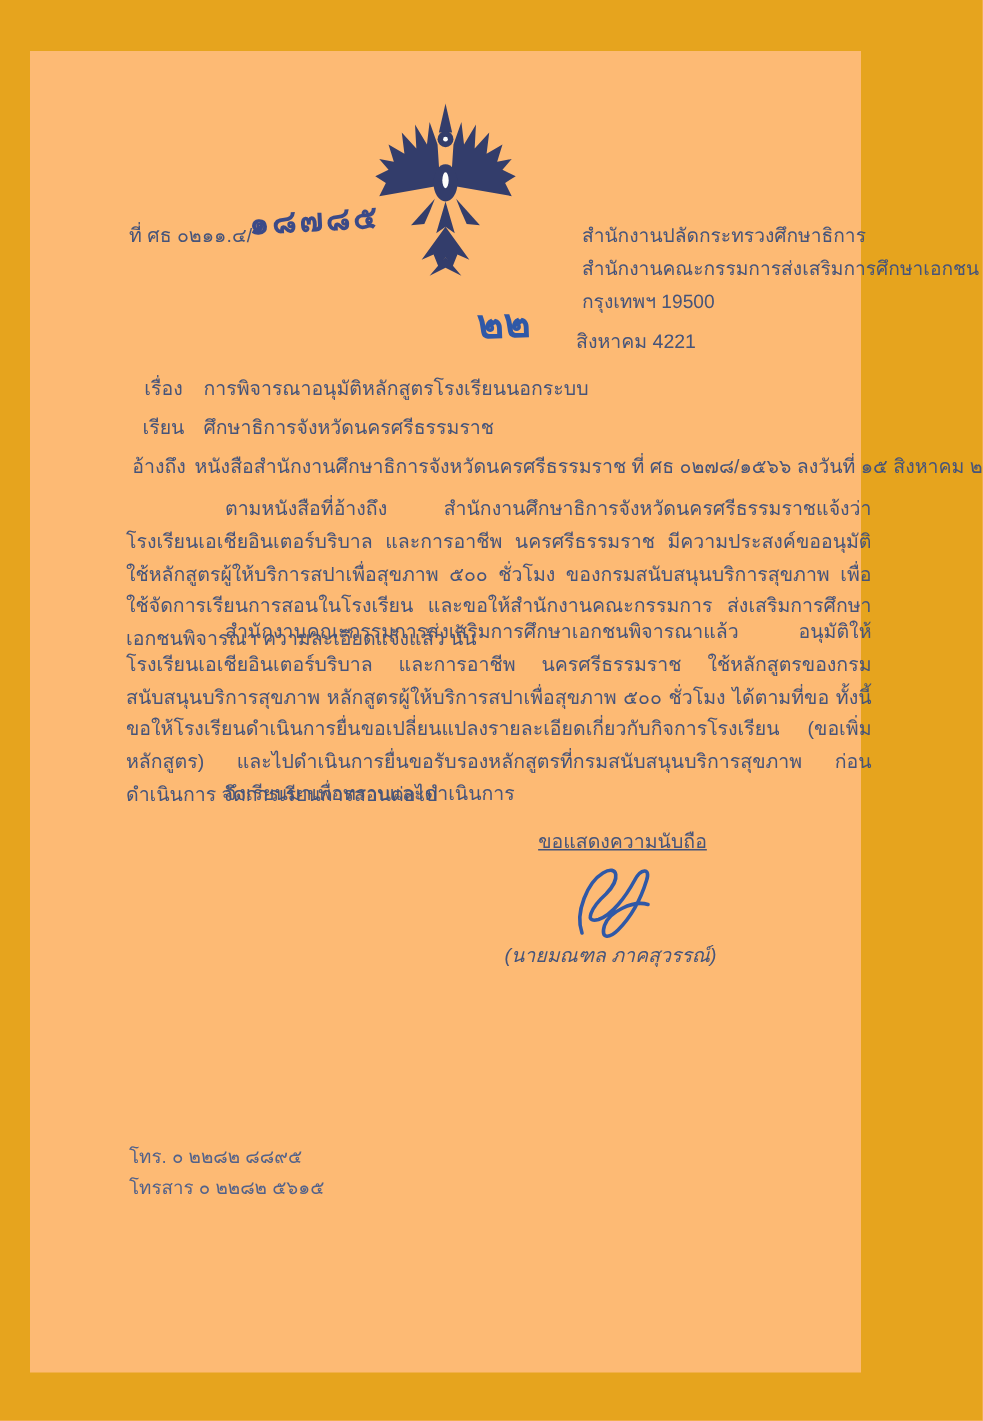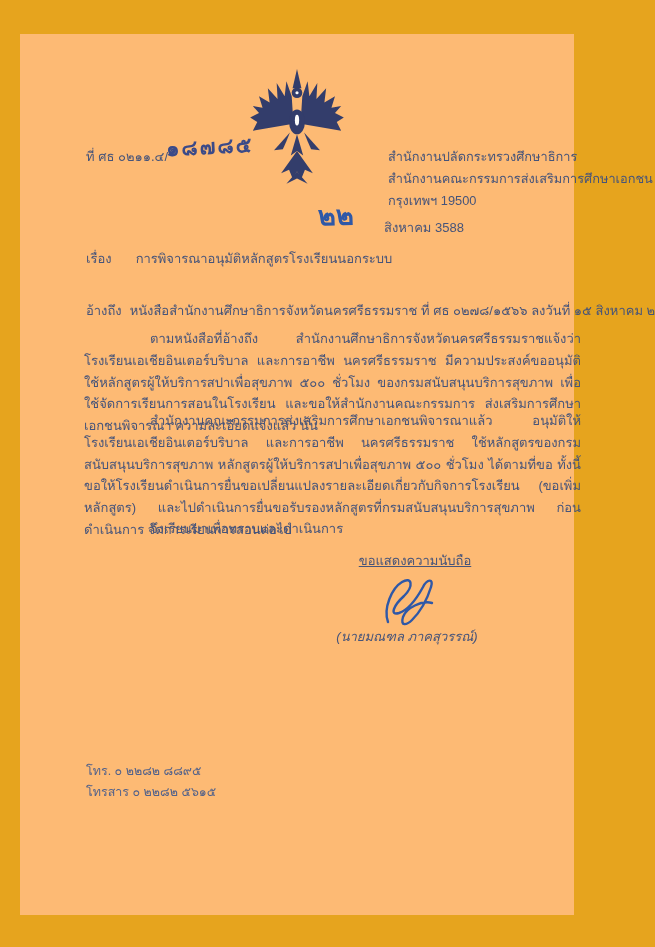--- a/index.html
+++ b/index.html
@@ -20,21 +20,21 @@
     left:146px;top:96px;font-size:21px;letter-spacing:2px;
     color:#3B4A88;transform:rotate(-3deg);font-weight:bold;white-space:nowrap;
   }
   .org{left:368px;top:112px;line-height:22px;font-size:12.8px;color:#46547A;}
   .org div{white-space:nowrap;}
   .hand-day{
     left:298px;top:160px;font-size:27px;color:#2F58A7;
     transform:rotate(-2deg);font-weight:bold;white-space:nowrap;
   }
   .dateline{left:364px;top:183px;}
-  .row{left:66px;white-space:nowrap;font-size:13px;color:#46547A;}
+  .row{left:66px;white-space:nowrap;font-size:13px;color:#46547A;text-align:center;}
   .row .label{display:inline-block;width:46px;}
   .para{
     left:64px;width:497px;font-size:13px;line-height:21.8px;
     text-align:justify;color:#46547A;text-indent:66px;
   }
   .p3{left:130px;top:484px;}
   .closing{left:285px;top:516px;width:220px;text-align:center;white-space:nowrap;text-decoration:underline;}
   .signature{left:352px;top:538px;width:92px;height:58px;}
   .signer-name{left:277px;top:592px;width:220px;text-align:center;white-space:nowrap;font-style:italic;}
   .signer-title{left:182px;top:618px;width:410px;text-align:center;white-space:nowrap;}
@@ -78,25 +78,29 @@
   <div class="abs txt refline">ที่ ศธ ๐๒๑๑.๔/</div>
   <div class="abs hand-ref">๑๘๗๘๕</div>
 
   <div class="abs org">
     <div>สำนักงานปลัดกระทรวงศึกษาธิการ</div>
     <div>สำนักงานคณะกรรมการส่งเสริมการศึกษาเอกชน</div>
     <div>กรุงเทพฯ 19500</div>
   </div>
 
   <div class="abs hand-day">๒๒</div>
-  <div class="abs txt dateline">สิงหาคม 3588</div>
+  <div class="abs txt dateline">สิงหาคม 4221</div>
 
   <div class="abs row" style="top:214px">
     <span class="label">เรื่อง</span>
     <span>การพิจารณาอนุมัติหลักสูตรโรงเรียนนอกระบบ</span>
+  </div>
+  <div class="abs row" style="top:240px">
+    <span class="label">เรียน</span>
+    <span>ศึกษาธิการจังหวัดนครศรีธรรมราช</span>
   </div>
   <div class="abs row" style="top:266px">
     <span class="label" style="width:40px">อ้างถึง</span>
     <span>หนังสือสำนักงานศึกษาธิการจังหวัดนครศรีธรรมราช ที่ ศธ ๐๒๗๘/๑๕๖๖ ลงวันที่ ๑๕ สิงหาคม ๒๕๖๖</span>
   </div>
 
   <div class="abs para" style="top:294px">ตามหนังสือที่อ้างถึง สำนักงานศึกษาธิการจังหวัดนครศรีธรรมราชแจ้งว่า โรงเรียนเอเชียอินเตอร์บริบาล และการอาชีพ นครศรีธรรมราช มีความประสงค์ขออนุมัติใช้หลักสูตรผู้ให้บริการสปาเพื่อสุขภาพ ๕๐๐ ชั่วโมง ของกรมสนับสนุนบริการสุขภาพ เพื่อใช้จัดการเรียนการสอนในโรงเรียน และขอให้สำนักงานคณะกรรมการ ส่งเสริมการศึกษาเอกชนพิจารณา ความละเอียดแจ้งแล้ว นั้น</div>
   <div class="abs para" style="top:376px">สำนักงานคณะกรรมการส่งเสริมการศึกษาเอกชนพิจารณาแล้ว อนุมัติให้โรงเรียนเอเชียอินเตอร์บริบาล และการอาชีพ นครศรีธรรมราช ใช้หลักสูตรของกรมสนับสนุนบริการสุขภาพ หลักสูตรผู้ให้บริการสปาเพื่อสุขภาพ ๕๐๐ ชั่วโมง ได้ตามที่ขอ ทั้งนี้ ขอให้โรงเรียนดำเนินการยื่นขอเปลี่ยนแปลงรายละเอียดเกี่ยวกับกิจการโรงเรียน (ขอเพิ่มหลักสูตร) และไปดำเนินการยื่นขอรับรองหลักสูตรที่กรมสนับสนุนบริการสุขภาพ ก่อนดำเนินการ จัดการเรียนการสอนต่อไป</div>
   <div class="abs txt p3">จึงเรียนมาเพื่อทราบและดำเนินการ</div>
 

